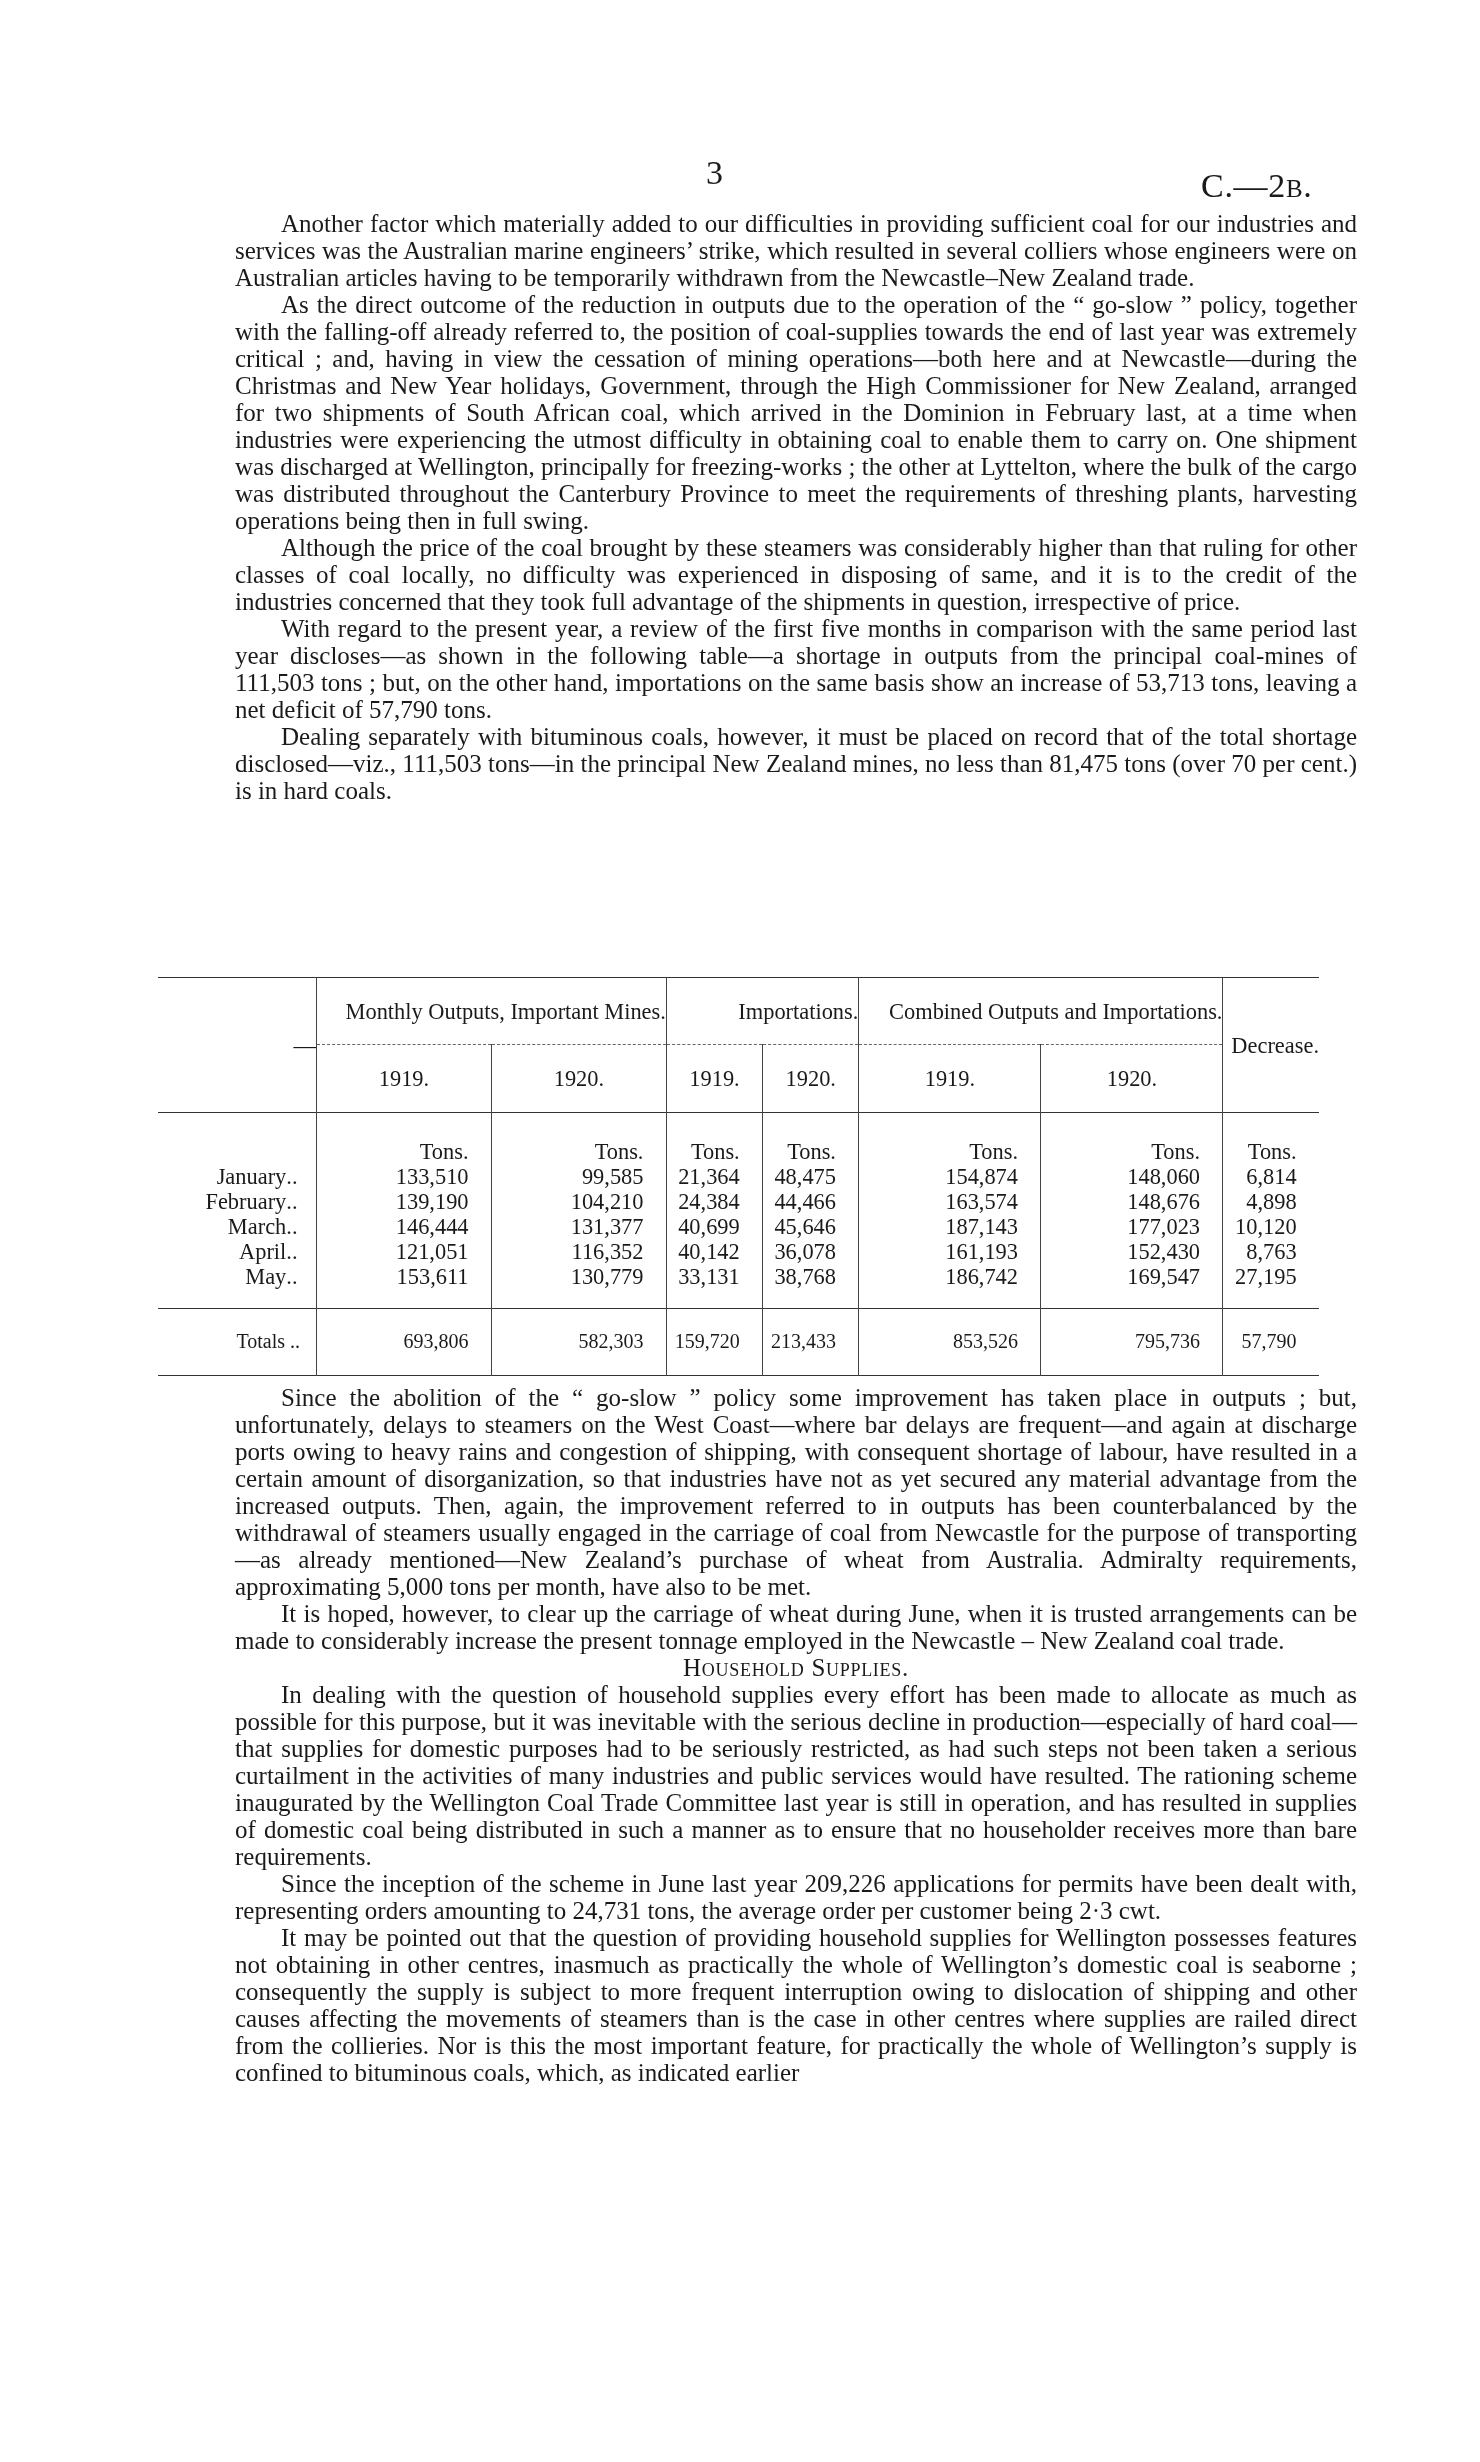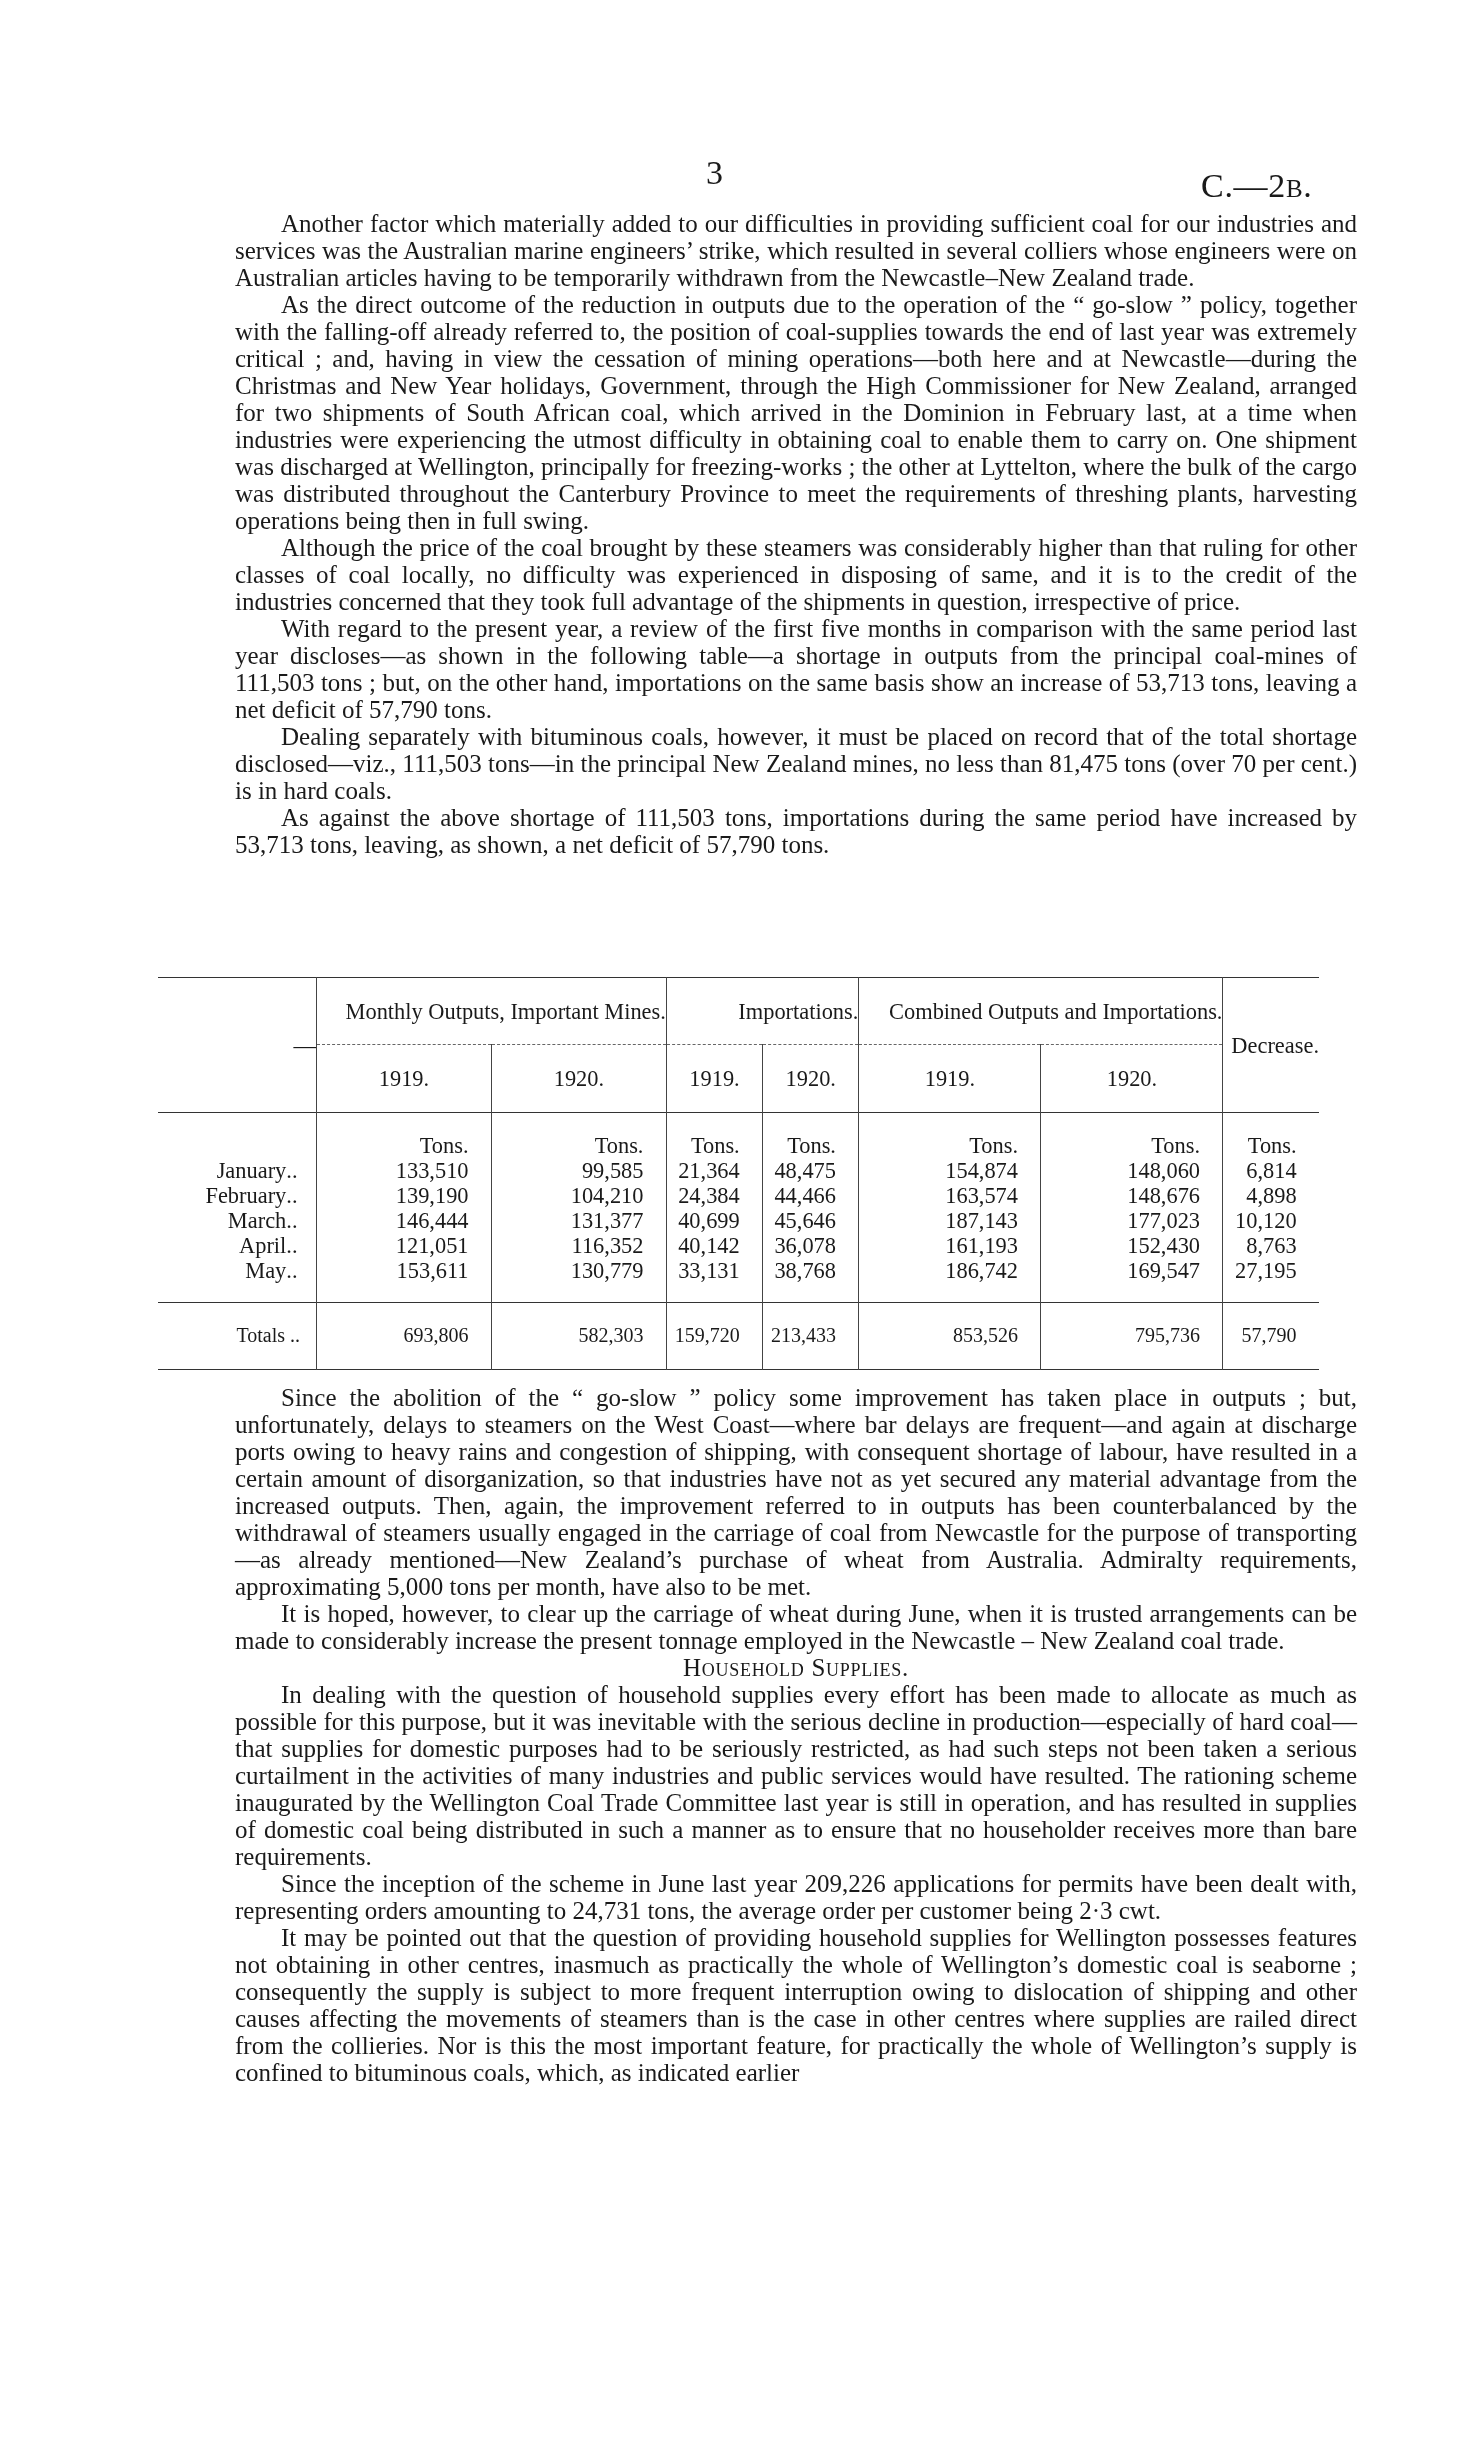--- a/index.html
+++ b/index.html
@@ -43,21 +43,21 @@
   }
   table.coal thead { border-top: 1.3px solid #333; }
   table.coal tbody.data { border-top: 1.3px solid #333; }
   table.coal tbody.data td {
     text-align: right; padding-right: 22.4px; border-left: 1px solid #444;
   }
   table.coal tbody.data td.month {
     text-align: right; padding-left: 0; padding-right: 0; border-left: none; width: 158px;
   }
   table.coal tbody.data td.month .dots { float: right; margin-right: 18.5px; }
-  table.coal tr.units td { padding-top: 20px; }
+  table.coal tr.units td { padding-top: 26px; }
   table.coal tr.last-data td { padding-bottom: 18.5px; }
   table.coal tbody.totals { border-top: 1.3px solid #333; border-bottom: 1.3px solid #333; }
   table.coal tbody.totals td {
     text-align: right; padding-right: 22.4px; height: 66px; border-left: 1px solid #444;
     font-size: 20px;
   }
   table.coal tbody.totals td.label { border-left: none; padding-right: 16px; }
   .stub-dash { text-align: center; vertical-align: middle; }
   .section-heading {
     text-align: center; font-variant: small-caps; margin: 13px 0 8px 0; text-indent: 0 !important;
@@ -71,21 +71,20 @@
   <span class="page-number">3</span>
   <span class="doc-ref"><span>C.—2</span><small>B</small><span>.</span></span>
 </div>
 
 <div class="body-block" id="block-1">
   <p>Another factor which materially added to our difficulties in providing sufficient coal for our industries and services was the Australian marine engineers’ strike, which resulted in several colliers whose engineers were on Australian articles having to be temporarily withdrawn from the Newcastle–New Zealand trade.</p>
   <p>As the direct outcome of the reduction in outputs due to the operation of the “ go-slow ” policy, together with the falling-off already referred to, the position of coal-supplies towards the end of last year was extremely critical ; and, having in view the cessation of mining operations—both here and at Newcastle—during the Christmas and New Year holidays, Government, through the High Commissioner for New Zealand, arranged for two shipments of South African coal, which arrived in the Dominion in February last, at a time when industries were experiencing the utmost difficulty in obtaining coal to enable them to carry on. One shipment was discharged at Wellington, principally for freezing-works ; the other at Lyttelton, where the bulk of the cargo was distributed throughout the Canterbury Province to meet the requirements of threshing plants, harvesting operations being then in full swing.</p>
   <p>Although the price of the coal brought by these steamers was considerably higher than that ruling for other classes of coal locally, no difficulty was experienced in disposing of same, and it is to the credit of the industries concerned that they took full advantage of the shipments in question, irrespective of price.</p>
   <p>With regard to the present year, a review of the first five months in comparison with the same period last year discloses—as shown in the following table—a shortage in outputs from the principal coal-mines of 111,503 tons ; but, on the other hand, importations on the same basis show an increase of 53,713 tons, leaving a net deficit of 57,790 tons.</p>
   <p>Dealing separately with bituminous coals, however, it must be placed on record that of the total shortage disclosed—viz., 111,503 tons—in the principal New Zealand mines, no less than 81,475 tons (over 70 per cent.) is in hard coals.</p>
-  <p>As against the above shortage of 111,503 tons, importations during the same period have increased by 53,713 tons, leaving, as shown, a net deficit of 57,790 tons.</p>
 </div>
 
 <div class="doc-table-wrap">
   <table class="coal">
     <thead>
       <tr class="hdr-group">
         <th rowspan="2" class="stub-dash" style="border-left:none;width:158px;">—</th>
         <th colspan="2">Monthly Outputs, Important Mines.</th>
         <th colspan="2">Importations.</th>
         <th colspan="2">Combined Outputs and Importations.</th>

